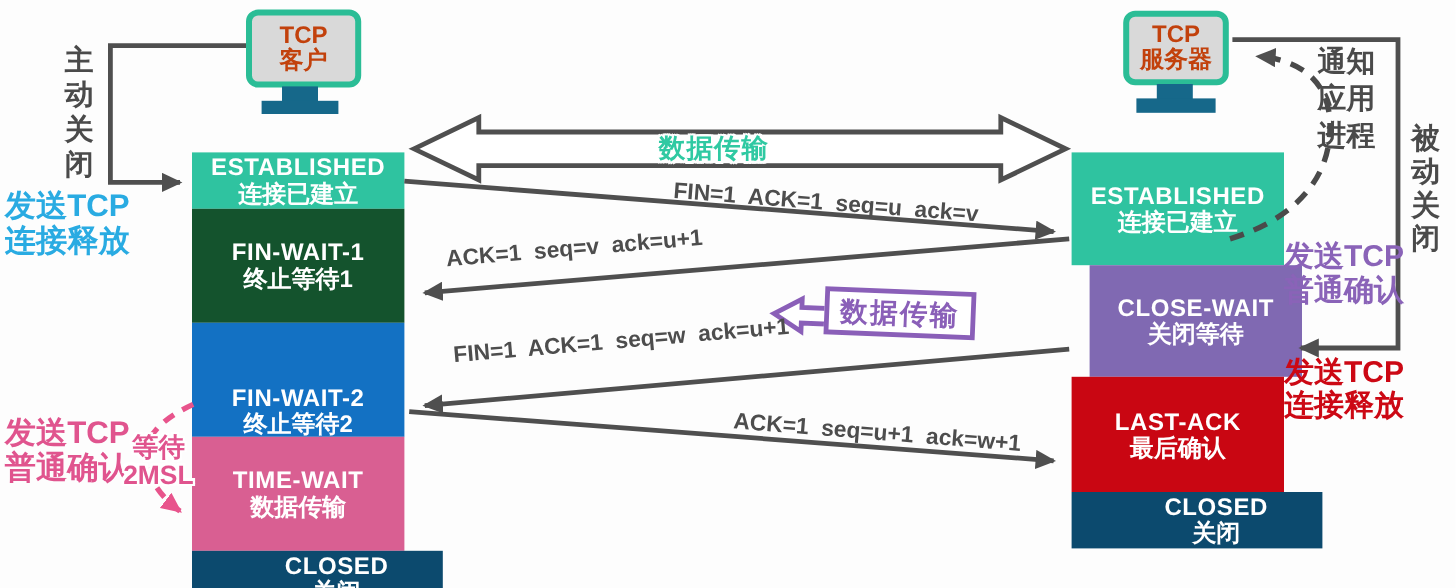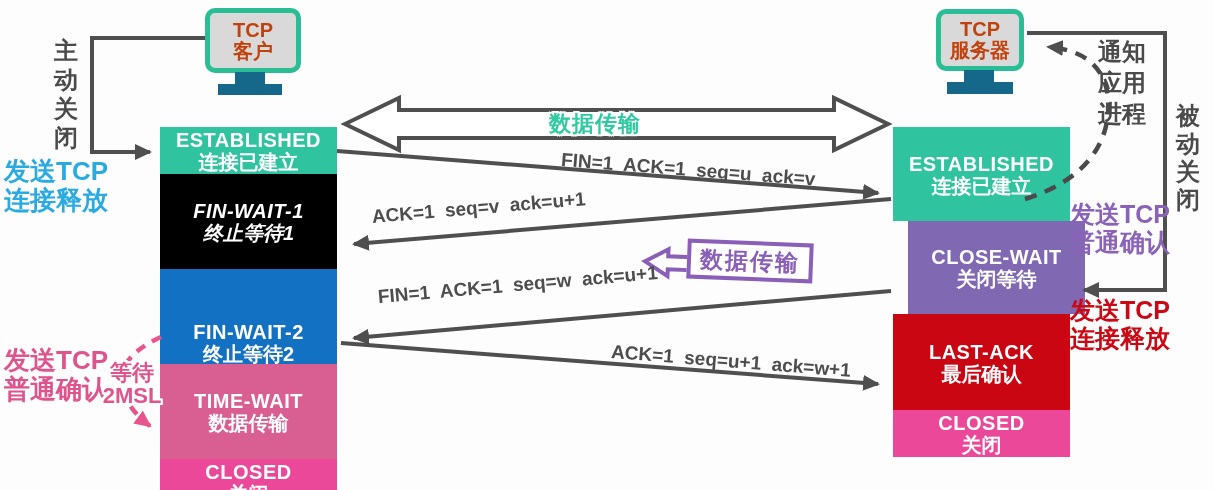--- a/index.html
+++ b/index.html
@@ -10,26 +10,26 @@
   
   .st {
     position:absolute; left:0; top:0; display:flex; flex-direction:column;
     justify-content:center; align-items:center; color:#fff; text-align:center;
     z-index:1;
     margin-top:24px;
   }
   .st .en { font-weight:bold; font-size:20px; line-height:23px; letter-spacing:0.5px; }
   .st .zh { font-weight:bold; font-size:20px; line-height:20px; }
   .c-teal  { background:#2fc3a0; }
-  .c-lblue { background:#000000;font-style:italic; }
+  .c-lblue { background:#14532d; }
   .c-dblue { background:#1371c3; }
   .c-pink  { background:#d95f92; }
   .c-purp  { background:#8069b2; }
   .c-red   { background:#c90612; }
-  .c-black { background:#ec4899; }
+  .c-black { background:#0c4a6e;padding-left:32px; }
   
   .monitor {
     position:absolute; box-sizing:border-box; border:5px solid #2bbd96; border-radius:10px;
     background:#d9d9d9; display:flex; align-items:center; justify-content:center;
     font-weight:bold; color:#c2410c; text-align:center; white-space:pre-line;
     font-size:20px; line-height:21px; z-index:1;
   }
   .stand { position:absolute; background:#16688a; z-index:1; }
   
   .note { position:absolute; font-weight:bold; white-space:pre-line; z-index:3; }

